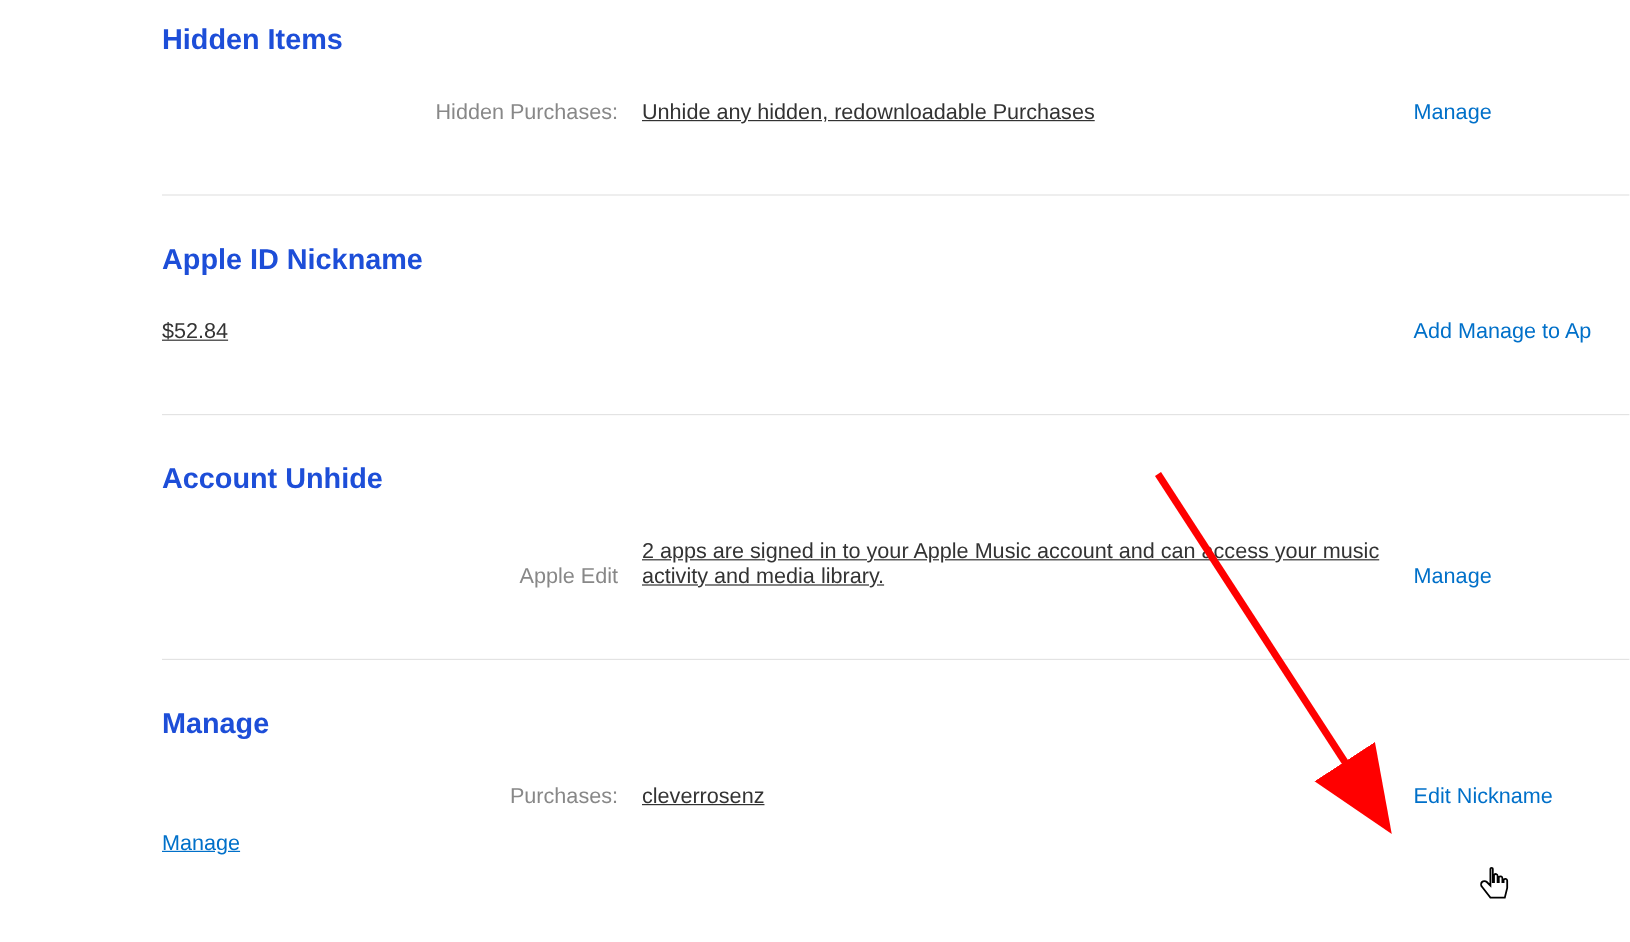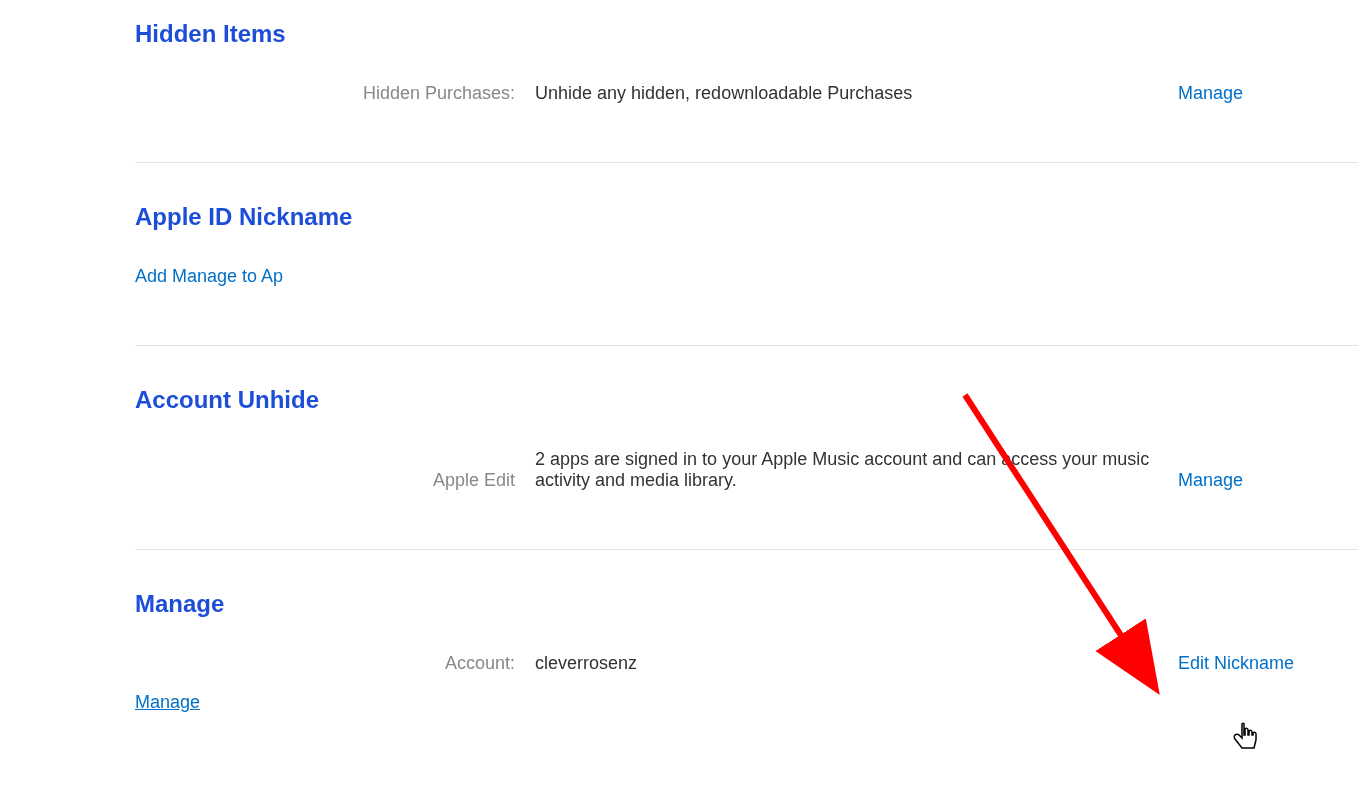--- a/index.html
+++ b/index.html
@@ -44,20 +44,21 @@
       padding-right: 20px;
       color: #888888;
       font-size: 18px;
       flex-shrink: 0;
     }
     .value-col {
       flex: 1;
       color: #333333;
       font-size: 18px;
       padding-right: 20px;
+      text-decoration: underline;
     }
     .action-col {
       width: 180px;
       text-align: left;
       padding-right: 20px;
       flex-shrink: 0;
     }
     .link {
       color: #0070c9;
       text-decoration: none;
@@ -96,41 +97,42 @@
       <div class="value-col">Unhide any hidden, redownloadable Purchases</div>
       <div class="action-col">
         <a class="link">Manage</a>
       </div>
     </div>
   </div>
 
   <div class="section">
     <h2 class="section-title">Apple ID Nickname</h2>
     <div class="row">
+      <div class="value-col">$52.84</div>
       <div class="action-col">
         <a class="link">Add Manage to Ap</a>
       </div>
     </div>
   </div>
 
   <div class="section">
     <h2 class="section-title">Account Unhide</h2>
     <div class="row">
       <div class="label-col">Apple Edit</div>
       <div class="value-col">2 apps are signed in to your Apple Music account and can access your music activity and media library.</div>
       <div class="action-col">
         <a class="link">Manage</a>
       </div>
     </div>
   </div>
 
   <div class="section">
     <h2 class="section-title">Manage</h2>
     <div class="row">
-      <div class="label-col">Account:</div>
+      <div class="label-col">Purchases:</div>
       <div class="value-col">cleverrosenz</div>
       <div class="action-col">
         <a class="link">Edit Nickname</a>
       </div>
     </div>
     <div class="row">
       <div class="action-col">
         <a class="link underlined">Manage</a>
       </div>
     </div>

